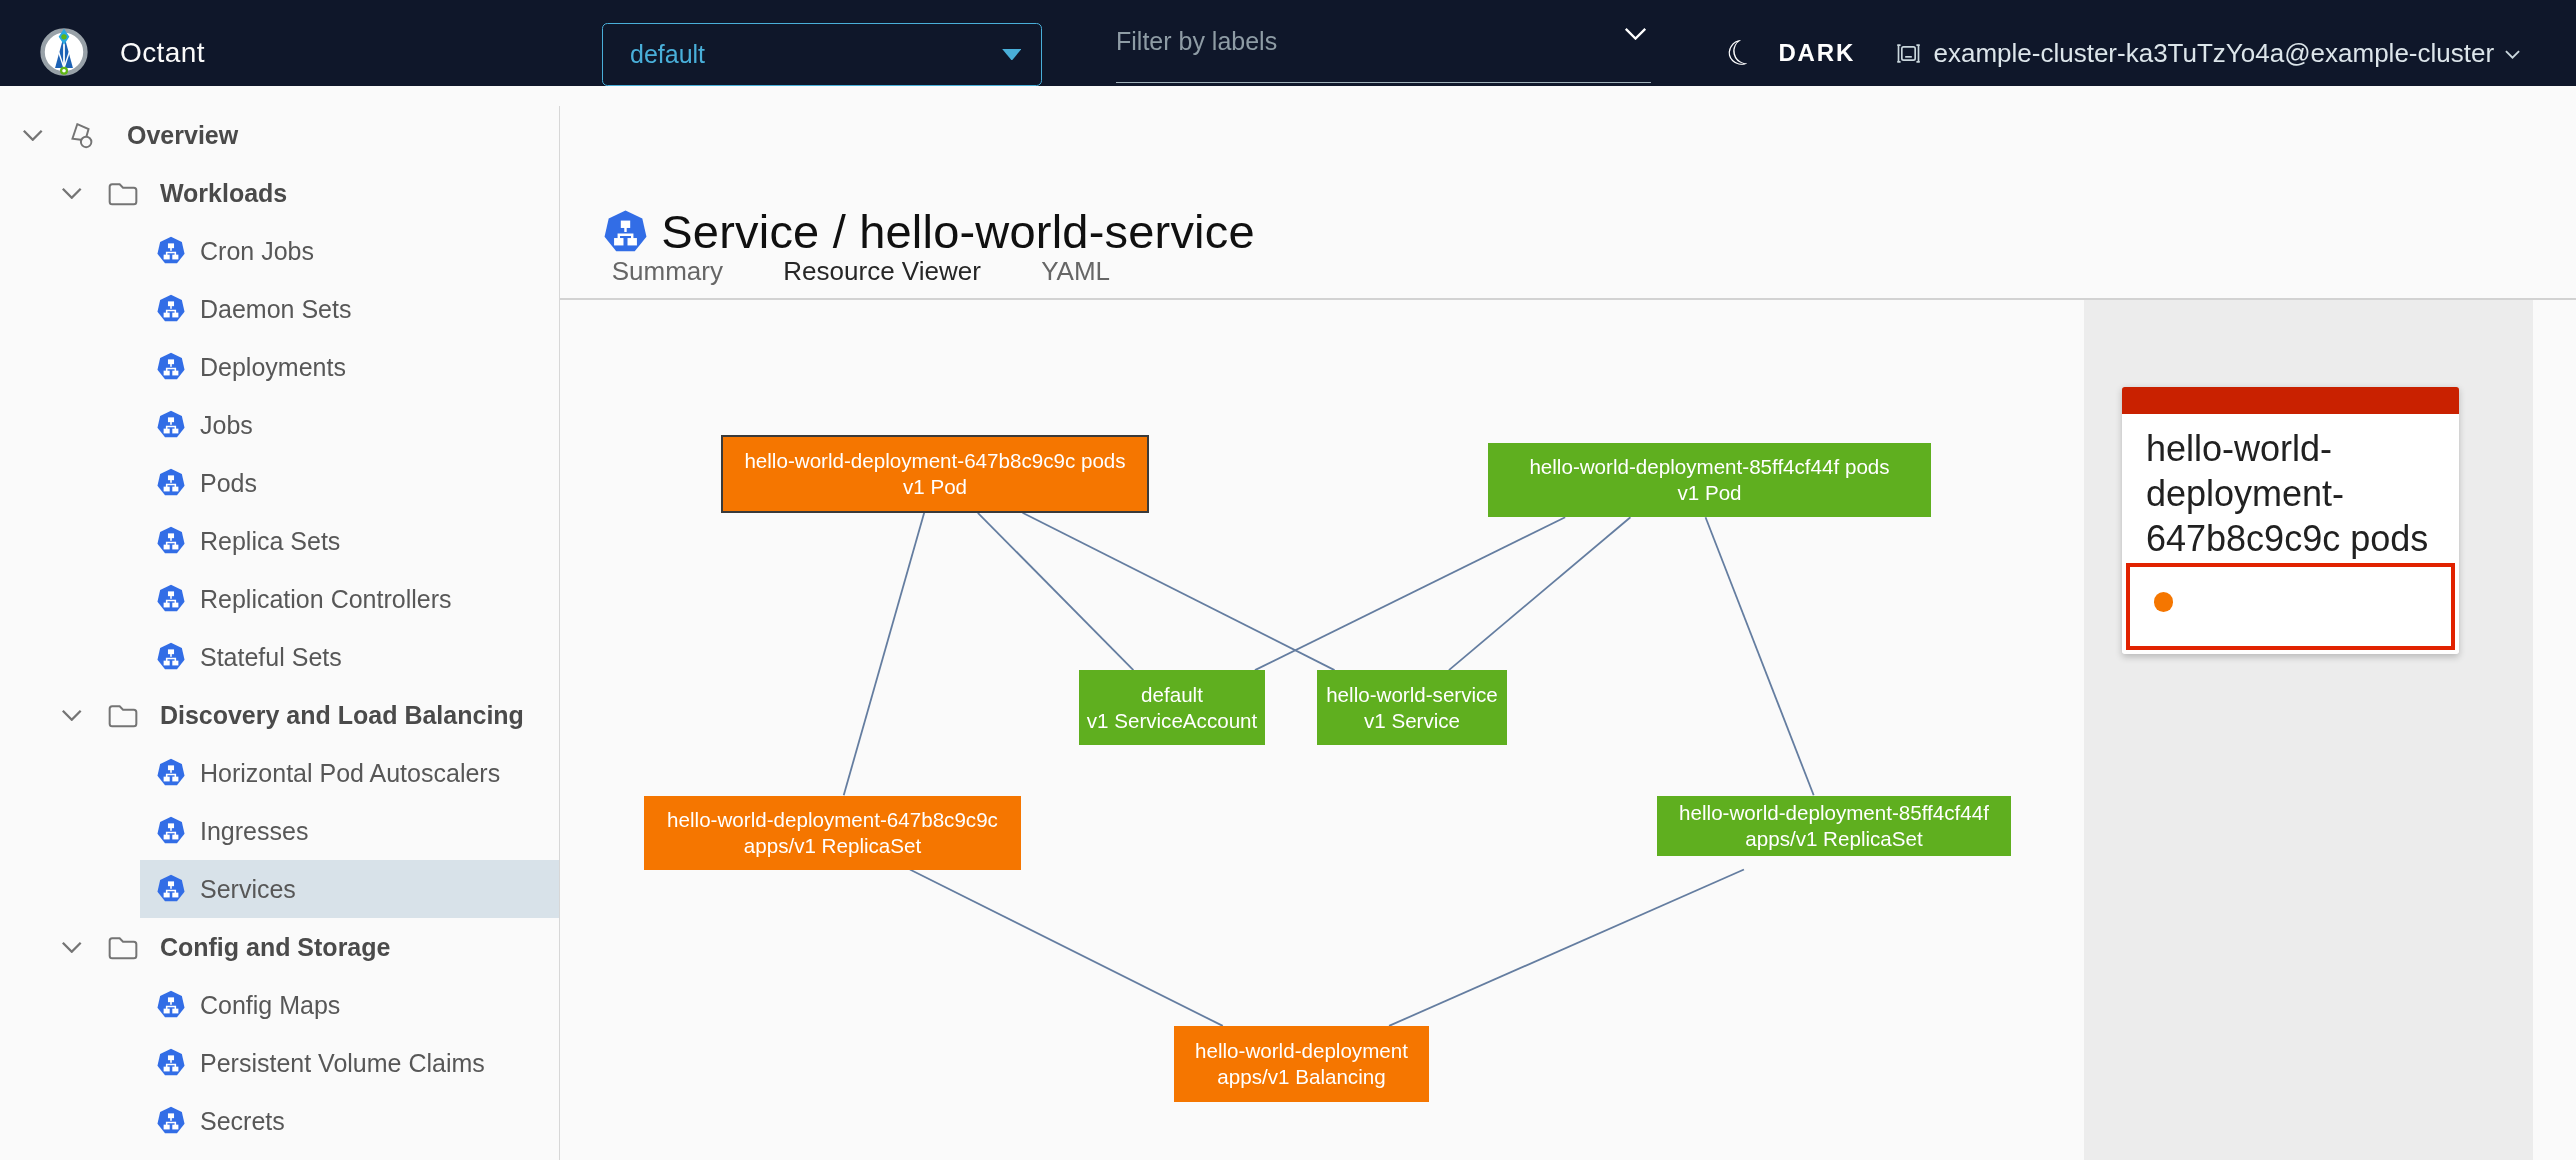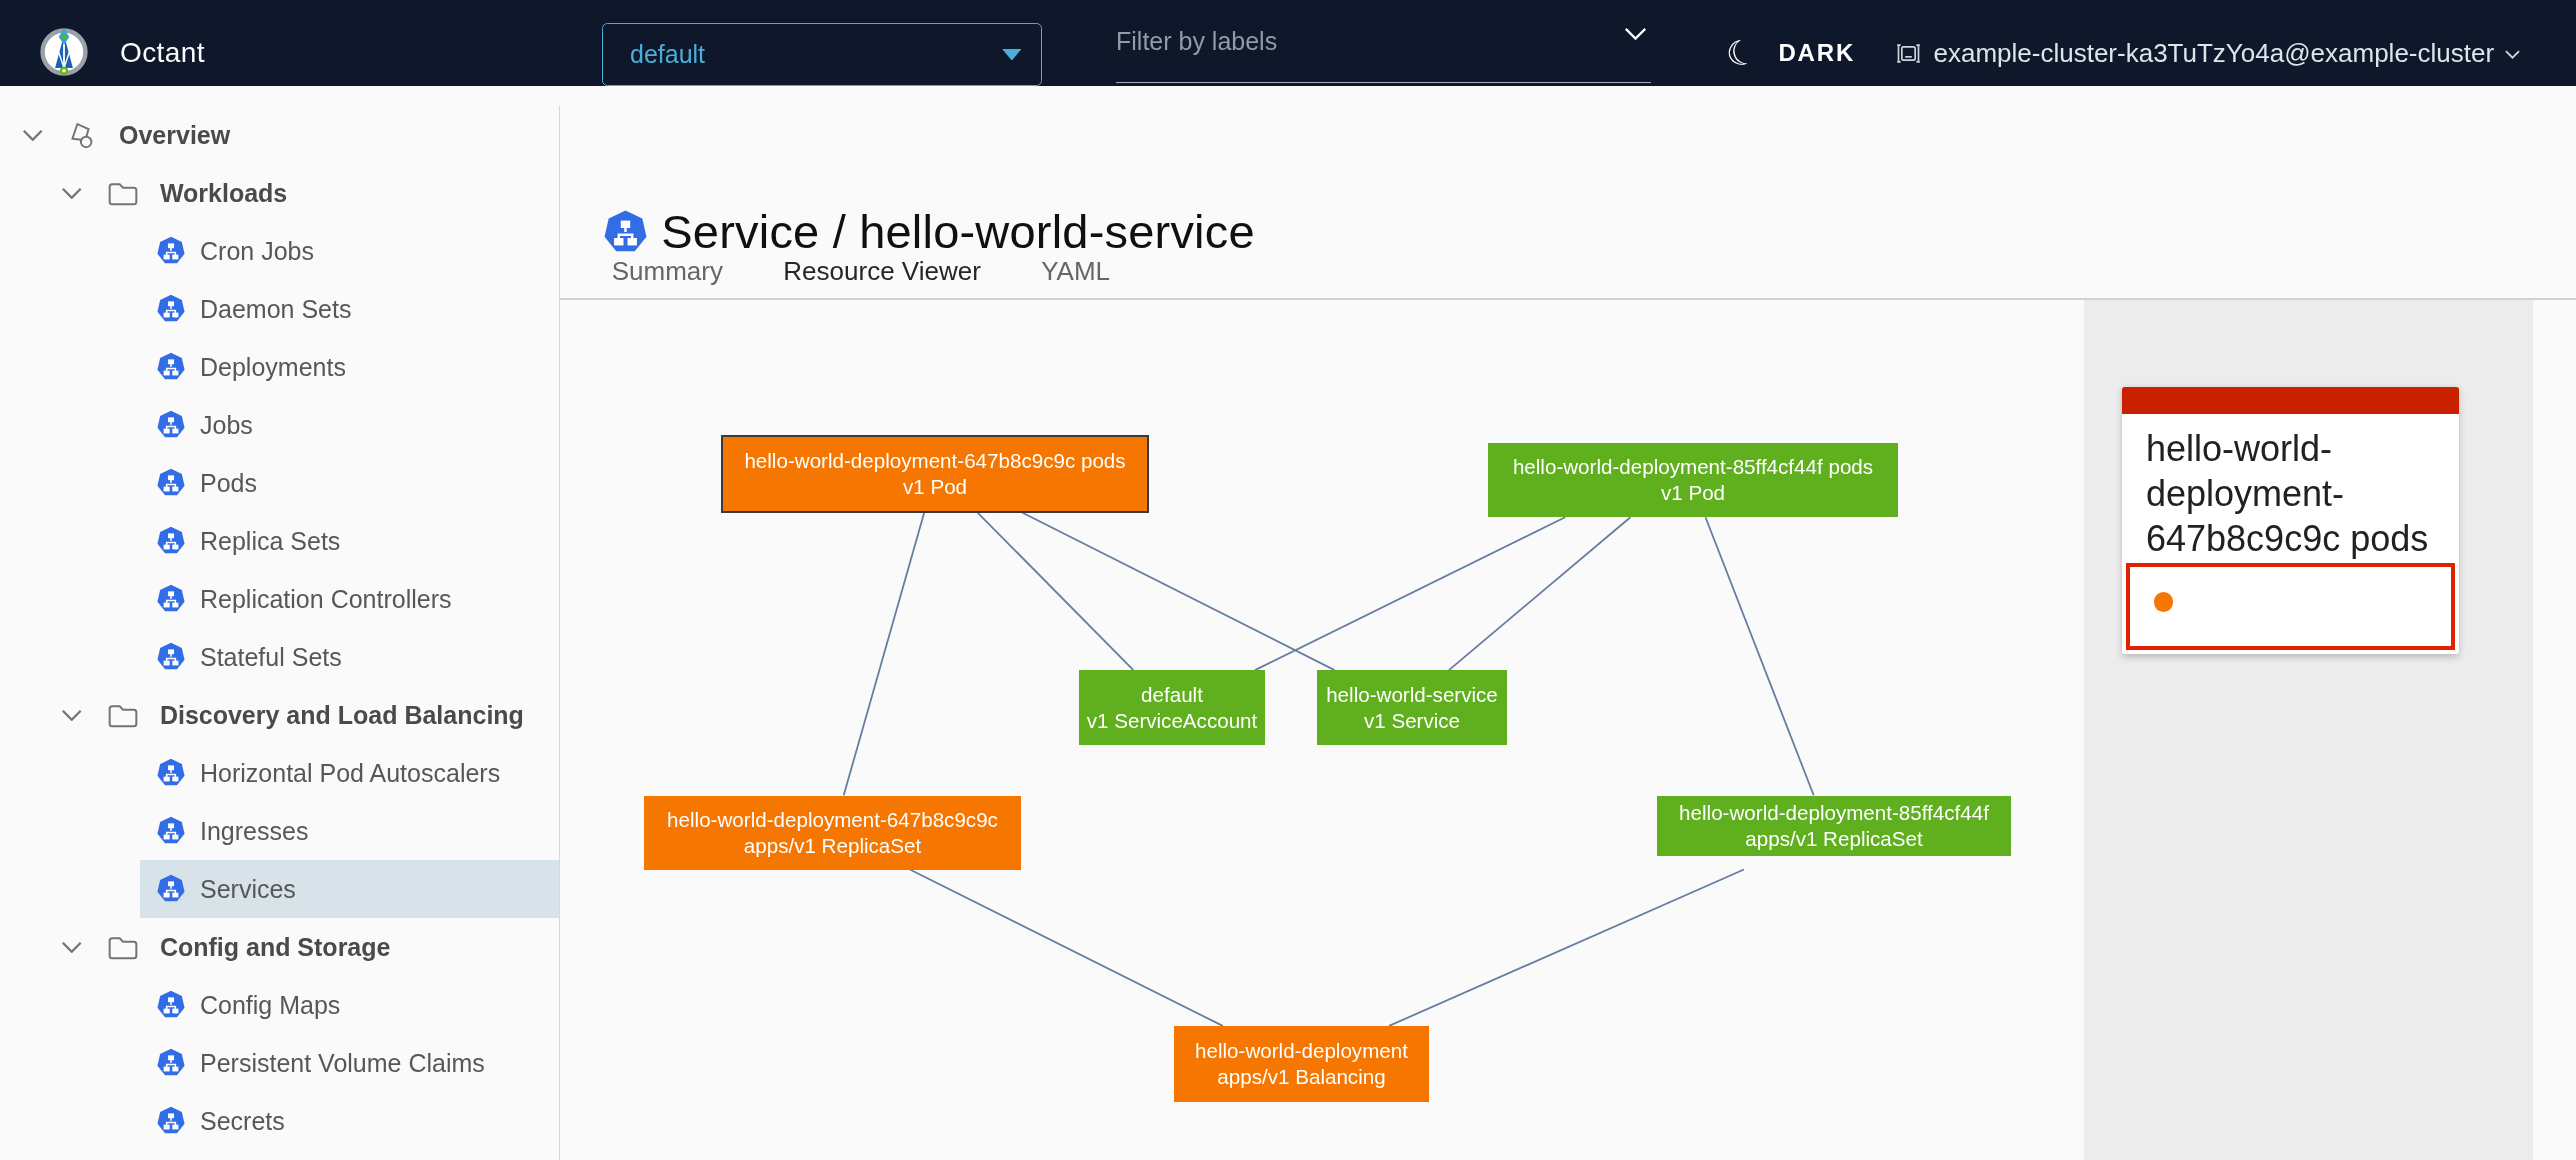--- a/index.html
+++ b/index.html
@@ -31,21 +31,21 @@
   .ctx .clabel{color:#DCE5EA;font-size:26px;}
   .ctx .cchev{display:flex;margin-left:10.7px;margin-top:3.6px;}
   
   .sidebar{position:absolute;left:0;top:106px;width:560px;height:1055px;background:#FAFAFA;
     border-right:0.9px solid #D7D7D7;box-sizing:border-box;overflow:hidden;}
   .nav-row{position:relative;height:58px;display:flex;align-items:center;font-size:25px;color:#575757;cursor:pointer;}
   .nav-row .hl{position:absolute;left:140px;right:0;top:0;bottom:0;background:#D8E2E9;}
   .nav-row .chev,.nav-row .nico,.nav-row .nav-label{position:relative;}
   .lvl0 .chev{margin-left:21.5px;}
   .lvl0 .nico{margin-left:23px;}
-  .lvl0 .nav-label{margin-left:24px;}
+  .lvl0 .nav-label{margin-left:32px;}
   .lvl1 .chev{margin-left:61px;}
   .lvl1 .nico{margin-left:25px;}
   .lvl1 .nav-label{margin-left:22.4px;}
   .lvl2 .nico{margin-left:157px;}
   .lvl2 .nav-label{margin-left:15px;}
   .nav-row.bold{font-weight:700;color:#4A4A4A;}
   
   .page-title{position:absolute;left:604px;top:164px;display:flex;align-items:center;margin-top:40px;}
   .page-title .ticon{display:flex;margin-right:14.3px;}
   .page-title .ttext{font-size:47px;color:#101010;letter-spacing:0.2px;}
@@ -339,21 +339,21 @@
       <line x1="1124" y1="243" x2="777" y2="414" stroke="#647DA0" stroke-width="2"></line>
       <line x1="1197" y1="243" x2="994" y2="414" stroke="#647DA0" stroke-width="2"></line>
       <line x1="1281" y1="243" x2="1402" y2="554" stroke="#647DA0" stroke-width="2"></line>
       <line x1="391" y1="637" x2="741" y2="812" stroke="#647DA0" stroke-width="2"></line>
       <line x1="1324" y1="637" x2="927" y2="812" stroke="#647DA0" stroke-width="2"></line>
     </svg>
 <div class="node orange sel" style="left: 161px; top: 135px; width: 428px; height: 78px;">
       <span>hello-world-deployment-647b8c9c9c pods</span>
       <span>v1 Pod</span>
     </div>
-    <div class="node green" style="left: 928px; top: 143px; width: 410px; height: 74px;">
+    <div class="node green" style="left: 928px; top: 143px; width: 443px; height: 74px;">
       <span>hello-world-deployment-85ff4cf44f pods</span>
       <span>v1 Pod</span>
     </div>
     <div class="node green" style="left: 519px; top: 370px; width: 186px; height: 75px;">
       <span>default</span>
       <span>v1 ServiceAccount</span>
     </div>
     <div class="node green" style="left: 757px; top: 370px; width: 190px; height: 75px;">
       <span>hello-world-service</span>
       <span>v1 Service</span>

